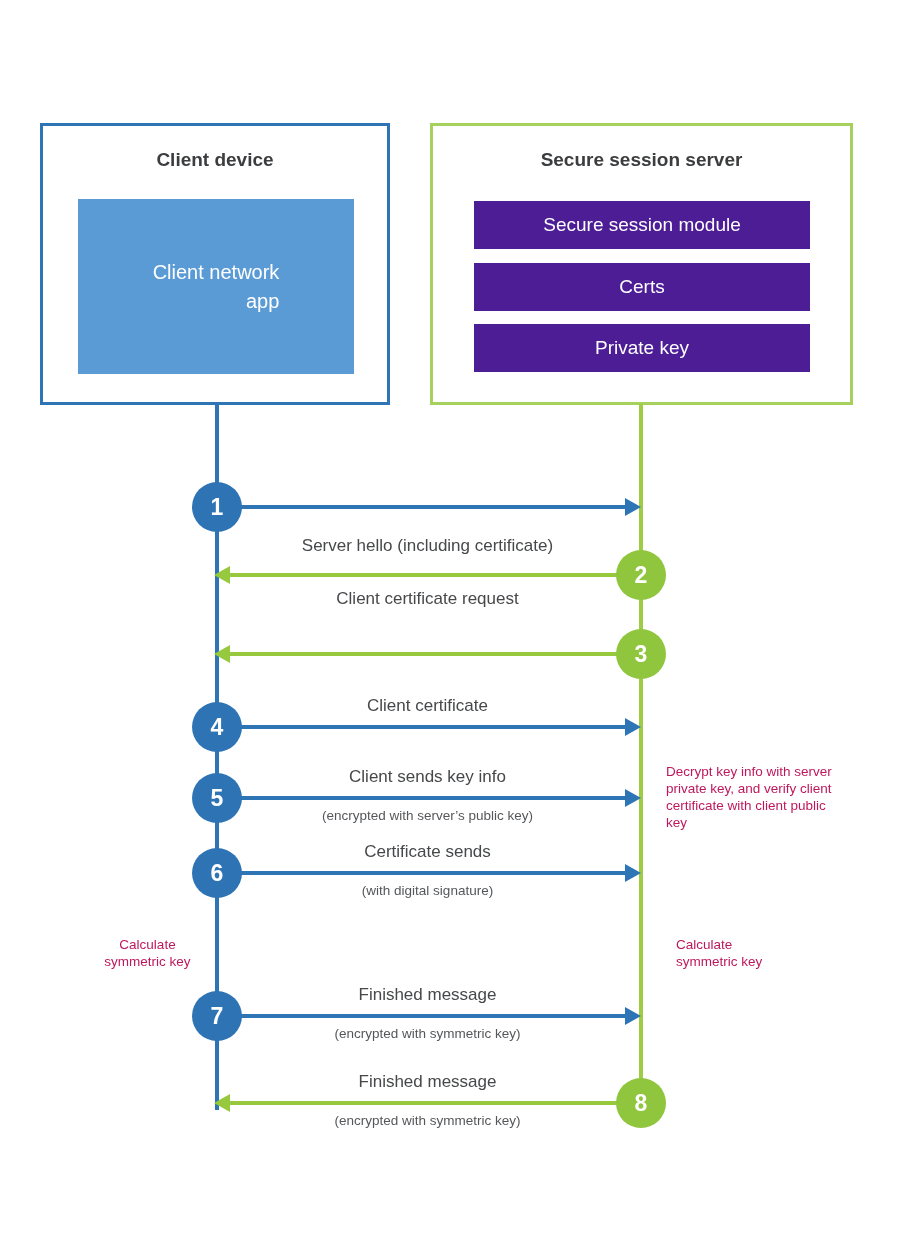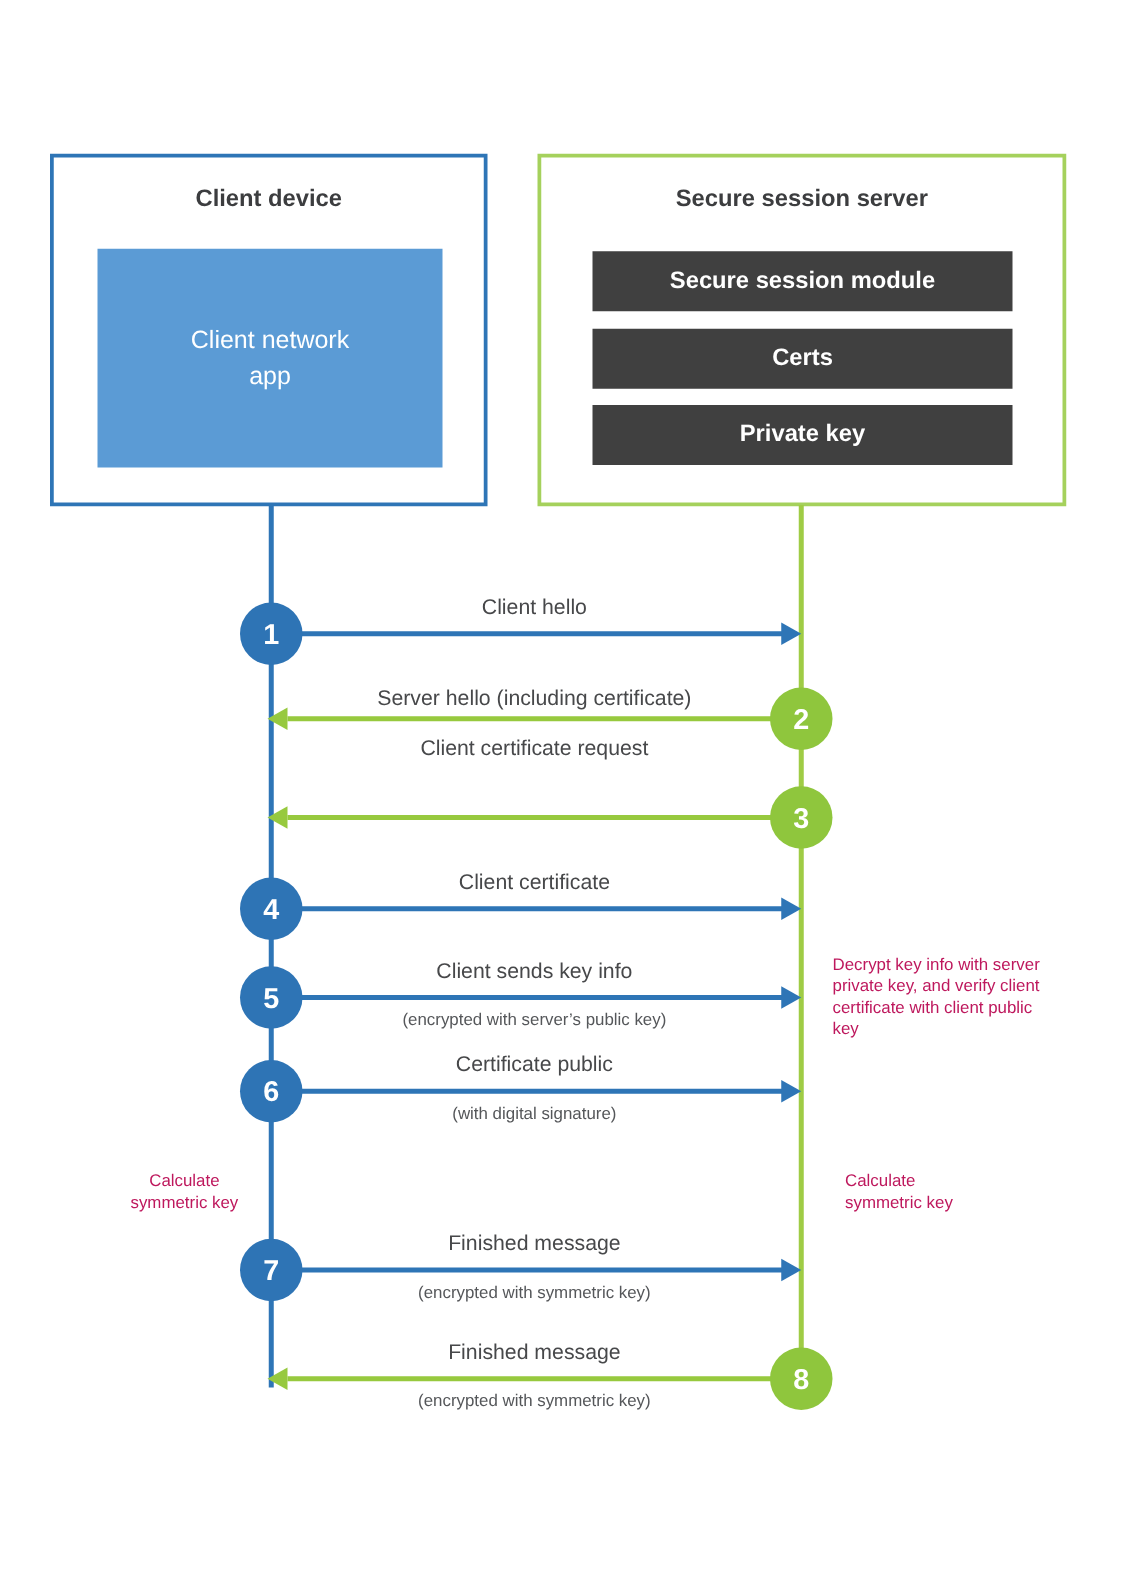--- a/index.html
+++ b/index.html
@@ -11,27 +11,27 @@
     position:absolute;left:36px;top:28px;font-size:27px;font-weight:300;
     color:#4f5155;letter-spacing:.2px;
   }
   
   .actor-box{position:absolute;top:123px;height:282px;box-sizing:border-box;background:#fff;}
   .client-box{left:40px;width:350px;border:3px solid #2e75b6;}
   .server-box{left:430px;width:423px;border:3px solid #a5d15c;}
   .actor-title{margin-top:23px;text-align:center;font-size:19px;font-weight:bold;color:#3c3d3f;}
   .client-app{
     position:absolute;left:78px;top:199px;width:276px;height:175px;background:#5b9bd5;
-    display:flex;align-items:center;justify-content:center;text-align:center;
+    display:flex;align-items:center;justify-content:center;text-align:right;
     color:#ffffff;font-size:20px;line-height:1.45;white-space:pre-line;
   }
   .server-bar{
-    position:absolute;left:474px;width:336px;height:48px;background:#404040;
+    position:absolute;left:474px;width:336px;height:48px;background:#4c1d95;
     display:flex;align-items:center;justify-content:center;
-    color:#ffffff;font-size:19px;font-weight:bold;
+    color:#ffffff;font-size:19px;
   }
   
   .vline{position:absolute;width:4px;}
   .vline-blue{left:215px;top:404px;height:706px;background:#2e75b6;}
   .vline-green{left:639px;top:404px;height:701px;background:#9fcc45;}
   
   .shaft{position:absolute;height:4px;}
   .blue-bg{background:#2e75b6;}
   .green-bg{background:#97c93e;}
   .head-right{
@@ -82,47 +82,46 @@
   <div class="actor-box server-box">
     <div class="actor-title">Secure session server</div>
   </div>
   <div class="server-bar" style="top:201px">Secure session module</div>
   <div class="server-bar" style="top:324px">Private key</div>
   <div class="server-bar" style="top:263px">Certs</div>
 
   <div class="vline vline-blue"></div>
   <div class="vline vline-green"></div>
 
-  <div class="msg-label" style="top:476px">Client hello</div>
   <div class="shaft blue-bg" style="left:217px;top:505px;width:410px"></div>
   <div class="head-right" style="left:625px;top:498px"></div>
   <div class="badge badge-blue" style="left:192px;top:482px">1</div>
 
-  <div class="msg-label" style="top:549px">Server hello (including certificate)</div>
+  <div class="msg-label" style="top:536px">Server hello (including certificate)</div>
   <div class="shaft green-bg" style="left:230px;top:573px;width:411px"></div>
   <div class="head-left" style="left:214px;top:566px"></div>
   <div class="badge badge-green" style="left:616px;top:550px">2</div>
 
   <div class="msg-label" style="top:589px">Client certificate request</div>
   <div class="shaft green-bg" style="left:230px;top:652px;width:411px"></div>
   <div class="head-left" style="left:214px;top:645px"></div>
   <div class="badge badge-green" style="left:616px;top:629px">3</div>
 
   <div class="msg-label" style="top:696px">Client certificate</div>
   <div class="shaft blue-bg" style="left:217px;top:725px;width:410px"></div>
   <div class="head-right" style="left:625px;top:718px"></div>
   <div class="badge badge-blue" style="left:192px;top:702px">4</div>
 
   <div class="msg-label" style="top:767px">Client sends key info</div>
   <div class="shaft blue-bg" style="left:217px;top:796px;width:410px"></div>
   <div class="head-right" style="left:625px;top:789px"></div>
   <div class="badge badge-blue" style="left:192px;top:773px">5</div>
   <div class="msg-sub" style="top:808px">(encrypted with server’s public key)</div>
 
-  <div class="msg-label" style="top:842px">Certificate public</div>
+  <div class="msg-label" style="top:842px">Certificate sends</div>
   <div class="shaft blue-bg" style="left:217px;top:871px;width:410px"></div>
   <div class="head-right" style="left:625px;top:864px"></div>
   <div class="badge badge-blue" style="left:192px;top:848px">6</div>
   <div class="msg-sub" style="top:883px">(with digital signature)</div>
 
   <div class="note note-decrypt">Decrypt key info with server private key, and verify client certificate with client public key</div>
   <div class="note note-calc-left">Calculate
 symmetric key</div>
   <div class="note note-calc-right">Calculate
 symmetric key</div>

